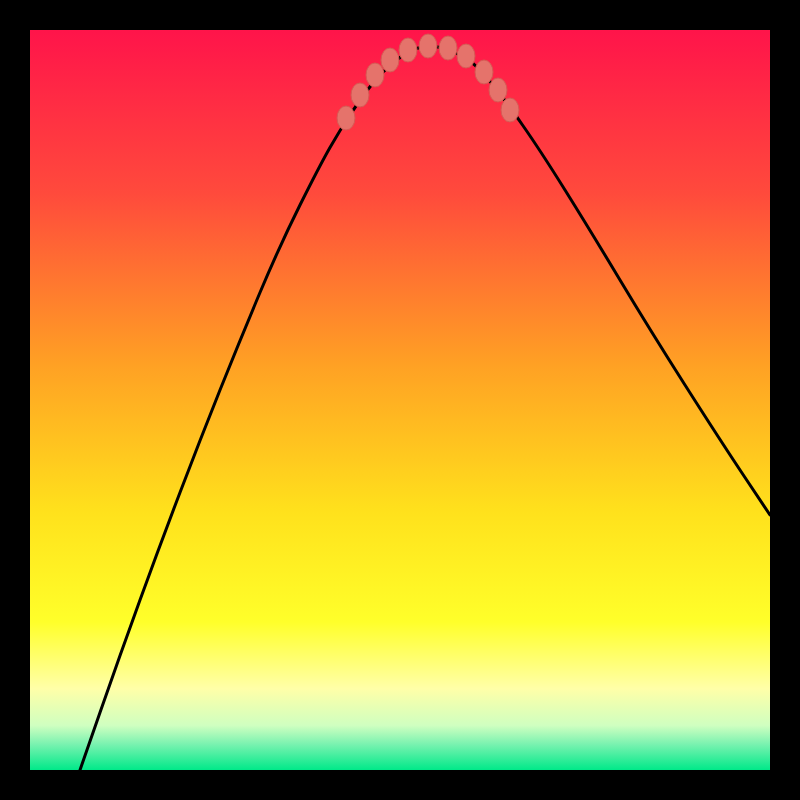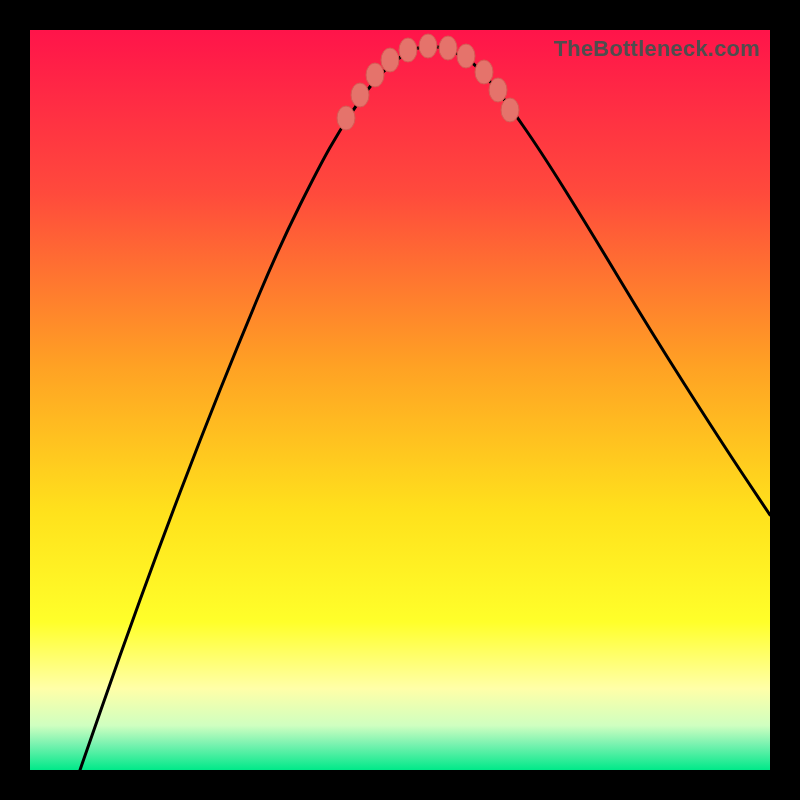--- a/index.html
+++ b/index.html
@@ -61,21 +61,20 @@
             <stop offset="80%" stop-color="#ffff2a"></stop>
             <stop offset="89%" stop-color="#ffffa8"></stop>
             <stop offset="94%" stop-color="#cfffc0"></stop>
             <stop offset="96.5%" stop-color="#7af2b0"></stop>
             <stop offset="100%" stop-color="#00e989"></stop>
           </linearGradient>
       </defs>
       <rect x="0" y="0" width="740" height="740" fill="url(#bg)"></rect>
     </svg>
 
-    <div class="watermark">TheBottleneck.com</div>
 
     <svg class="curve" viewBox="0 0 740 740" width="740" height="740">
       <path id="curve-path" fill="none" stroke-width="3" stroke-linecap="round" stroke-linejoin="round" d="M 50 740 Q 50 740 70 682.5 Q 90 625 110 570 Q 130 515 150 462.5 Q 170 410 190 360 Q 210 310.00000000000006 230 262.5 Q 250 215 270 175 Q 290 135 300 117.5 Q 310 100 320 85 Q 330 70 337.5 60 Q 345 50 352.5 42.5 Q 360 35 370 27.5 Q 380 20 390 17.5 Q 400 15 410 17.5 Q 420 20 430 25 Q 440 30 447.5 37.5 Q 455 45 465 57.5 Q 475 70 492.5 95 Q 510 120 535 160 Q 560 200 590 250 Q 620 300 655 355 Q 690 410 715 447.5 T 740 485 " stroke="#000000"></path>
       <g id="markers">
           <ellipse cx="316" cy="88" rx="9" ry="12" fill="#e5736b" stroke="#d65a54" stroke-width="1"></ellipse>
           <ellipse cx="330" cy="65" rx="9" ry="12" fill="#e5736b" stroke="#d65a54" stroke-width="1"></ellipse>
           <ellipse cx="345" cy="45" rx="9" ry="12" fill="#e5736b" stroke="#d65a54" stroke-width="1"></ellipse>
           <ellipse cx="360" cy="30" rx="9" ry="12" fill="#e5736b" stroke="#d65a54" stroke-width="1"></ellipse>
           <ellipse cx="378" cy="20" rx="9" ry="12" fill="#e5736b" stroke="#d65a54" stroke-width="1"></ellipse>
           <ellipse cx="398" cy="16" rx="9" ry="12" fill="#e5736b" stroke="#d65a54" stroke-width="1"></ellipse>

